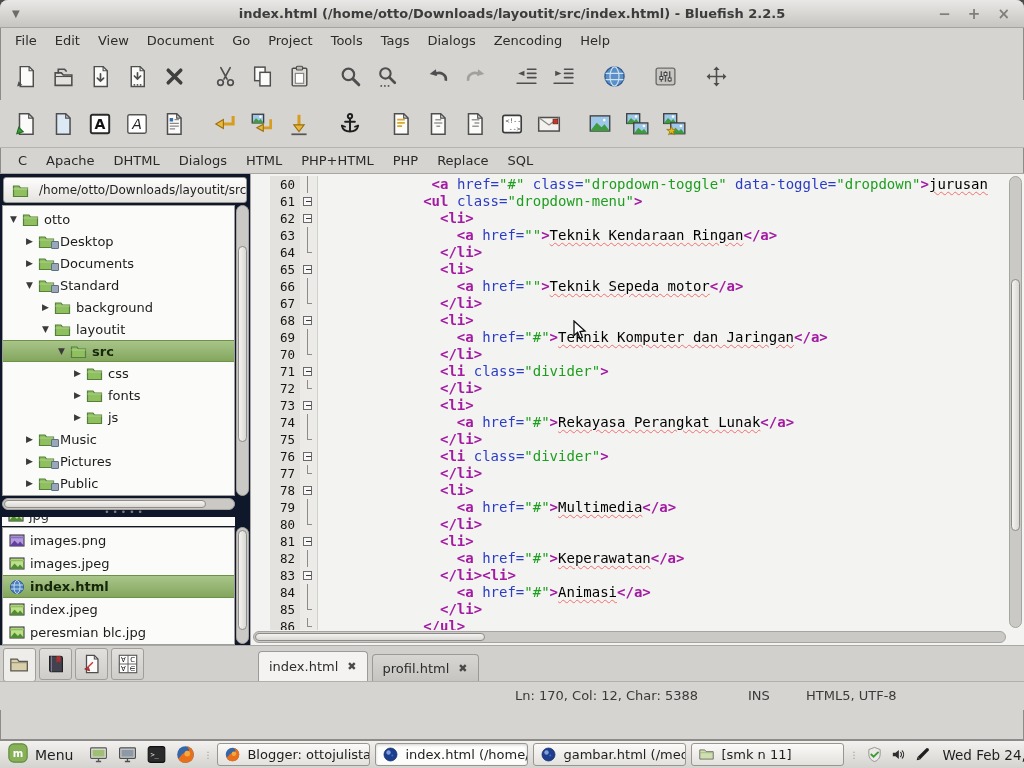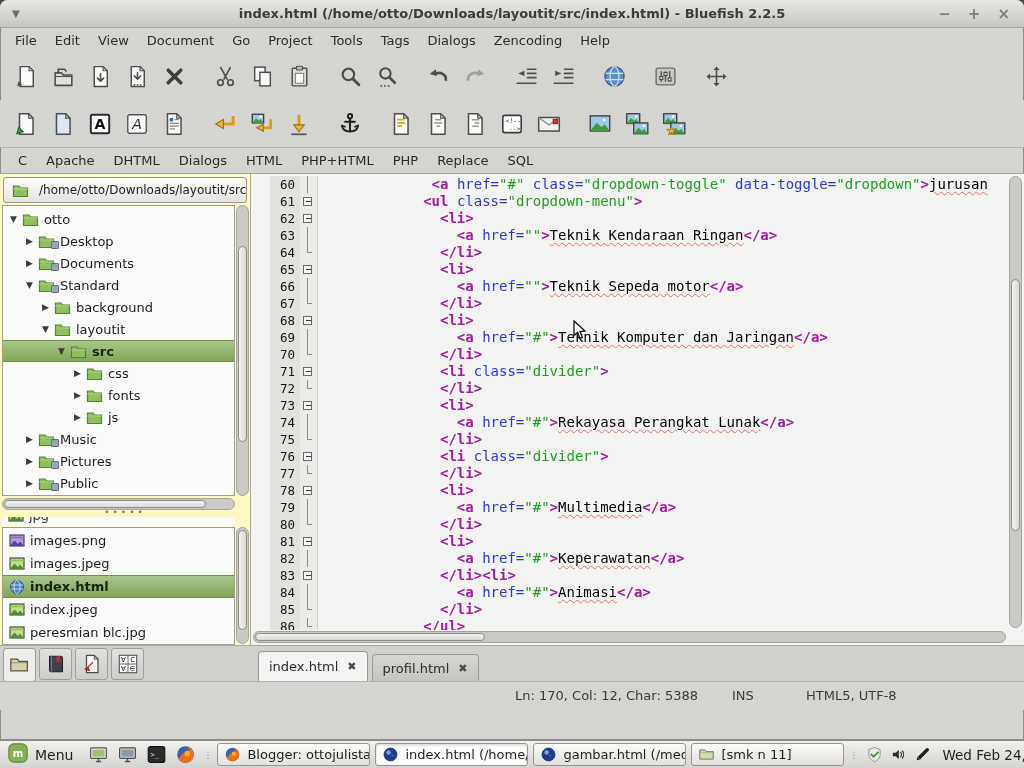--- a/index.html
+++ b/index.html
@@ -27,21 +27,21 @@
 .ttabs{height:30px;display:flex;align-items:flex-end;padding-left:4px;background:#cdccc8;
   border-bottom:1px solid #9c9a96;}
 .ttab{font-size:13px;color:#2c2c2c;padding:5px 10px 5px;background:linear-gradient(#dddcd8,#c8c6c2);
   border:1px solid #9c9a96;border-bottom:none;border-radius:4px 4px 0 0;margin-right:2px;position:relative;}
 .ttab.active{background:#edece9;padding-bottom:7px;z-index:2;}
 .html-toolbar{height:48px;border-bottom:1px solid #b6b4b0;background:#d6d4d0;}
 .lang-tabs{height:26px;display:flex;align-items:center;padding-left:10px;gap:3px;font-size:13px;
   color:#2a2a2a;border-bottom:1px solid #a8a6a2;}
 .ltab{padding:3px 8px;}
 
-.main{height:471px;display:flex;background:#fef9c3;position:relative;}
+.main{height:471px;display:flex;background:#0f172a;position:relative;}
 .sidebar{width:250px;position:relative;flex:none;}
 .path-btn{position:absolute;top:3px;left:3px;width:244px;height:26px;display:flex;align-items:center;
   gap:5px;background:linear-gradient(#fdfdfc,#e5e3df);border:1px solid #98968f;border-radius:3px;
   padding:0 6px;font-size:12px;color:#222;white-space:nowrap;overflow:hidden;}
 .tree-wrap{position:absolute;top:31px;left:2px;width:233px;height:291px;background:#fbfbfa;
   border:1px solid #a09e9a;overflow:hidden;padding-top:2px;}
 .row{height:22px;display:flex;align-items:center;font-size:13px;color:#1c1c1c;white-space:nowrap;padding-left:4px;}
 .row.sel{background:linear-gradient(#a9c58a,#83a65d);border-top:1px solid #6d9146;border-bottom:1px solid #6d9146;
   color:#17280c;font-weight:600;}
 .exp{width:13px;flex:none;font-size:9px;color:#3a3a3a;text-align:center;}
@@ -96,21 +96,21 @@
 .doc-tabs{display:flex;align-items:flex-end;padding-left:6px;}
 .dtab{height:27px;display:flex;align-items:center;gap:9px;padding:0 10px;font-size:13px;color:#2c2c2c;
   border:1px solid #9c9a96;border-bottom:none;border-radius:4px 4px 0 0;
   background:linear-gradient(#d8d6d2,#c6c4c0);margin-right:4px;}
 .dtab.active{background:#f4f3f1;height:30px;}
 .dclose{font-size:11px;color:#4a4a4a;}
 
 .statusbar{height:29px;position:relative;background:#d6d4d0;border-top:1px solid #b2b0ac;
   font-size:13px;color:#3a3a3a;}
 .statusbar span{position:absolute;line-height:28px;}
-.st-pos{left:515px;}.st-ins{left:732px;text-align:center;}.st-doc{left:806px;}
+.st-pos{left:515px;}.st-ins{left:748px;text-align:center;}.st-doc{left:806px;}
 
 .taskbar{position:absolute;left:0;bottom:0;width:1024px;height:28px;
   background:linear-gradient(#f2f1ef,#d5d3cf);border-top:1px solid #8c8a86;
   display:flex;align-items:center;padding:0 5px;gap:4px;font-size:13px;}
 .menu-btn{display:flex;align-items:center;gap:6px;padding:1px 8px 1px 2px;color:#1e1e1e;font-size:14px;}
 .lbtn{width:26px;height:24px;display:flex;align-items:center;justify-content:center;}
 .tdots{color:#9a9894;font-size:9px;padding:0 1px;}
 .task-btn{display:flex;align-items:center;gap:6px;width:153px;height:23px;border:1px solid #98968f;
   border-radius:3px;background:linear-gradient(#fbfaf8,#e3e1dd);padding:0 6px;color:#1e1e1e;
   white-space:nowrap;overflow:hidden;flex:none;}

